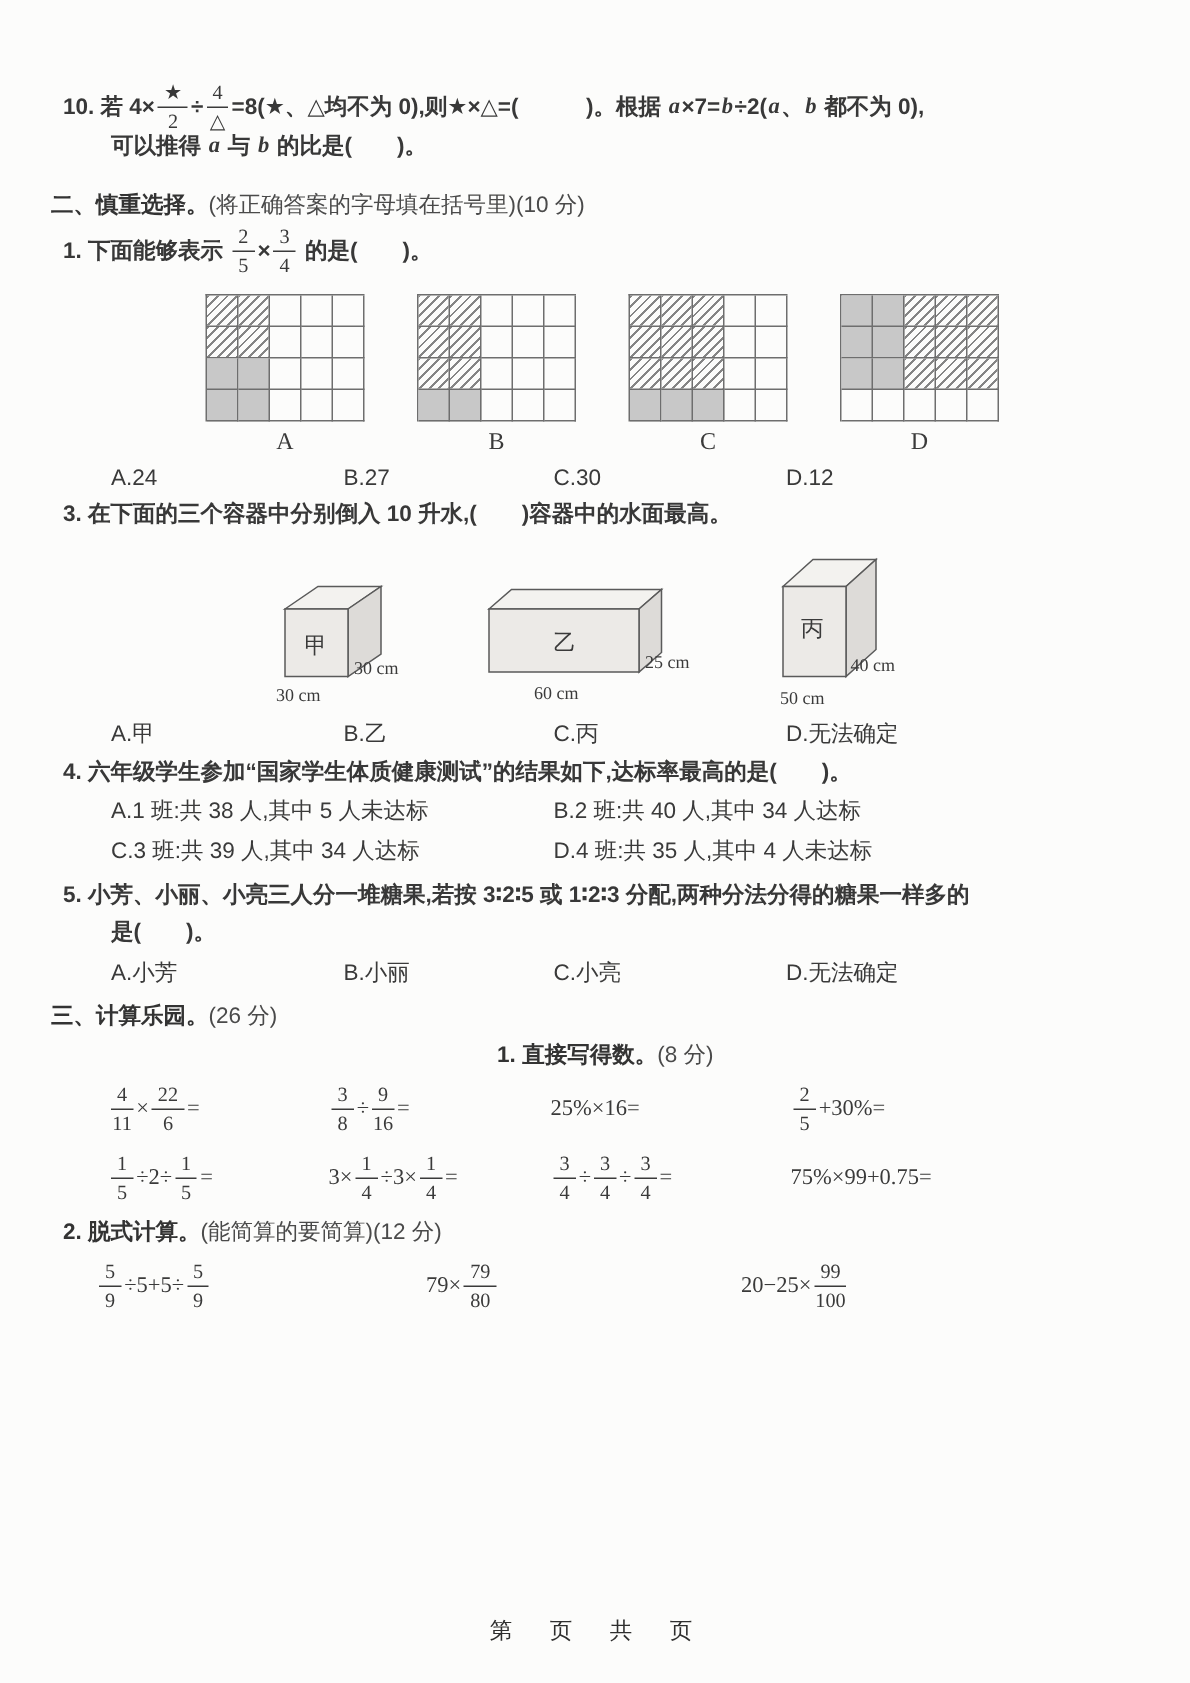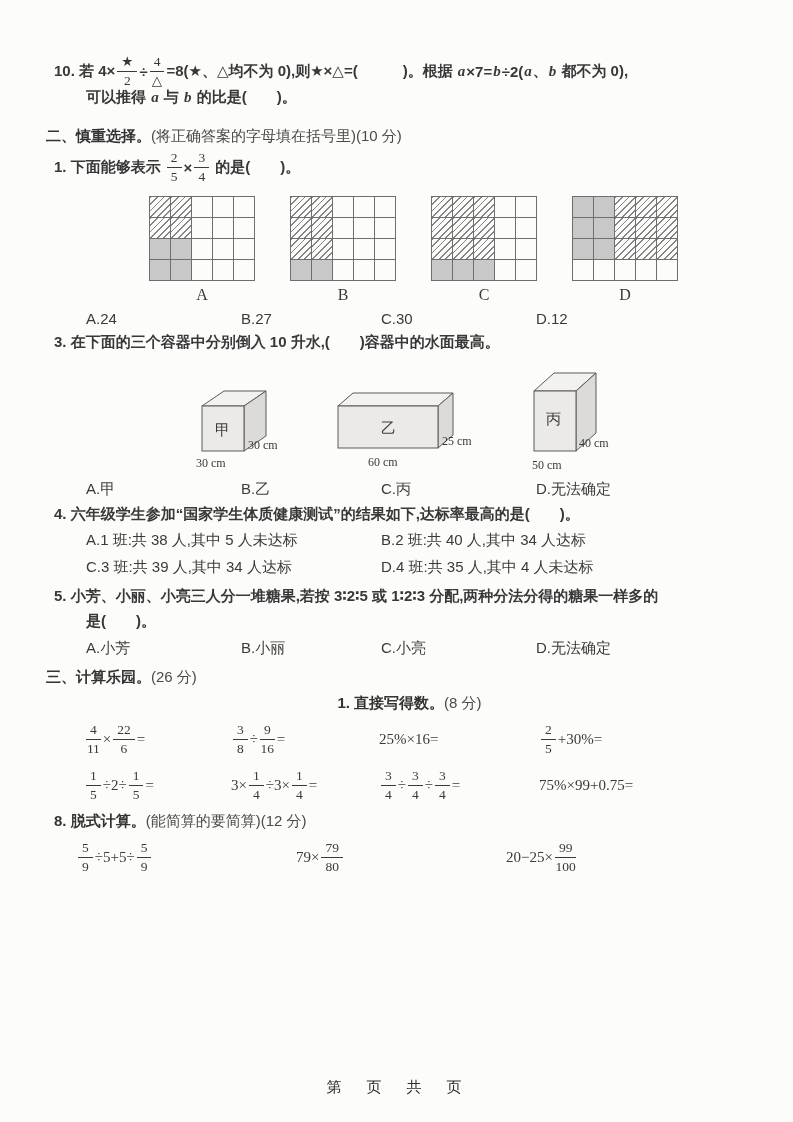--- a/index.html
+++ b/index.html
@@ -1,19 +1,19 @@
 <!DOCTYPE html>
 <html><head>
 <meta charset="utf-8">
 <style>
   html,body{margin:0;padding:0;background:#e9e9e9;}
   .page{
     position:relative;width:793px;height:1122px;margin:0 auto;
     background:#fcfcfb;color:#3a3a3a;box-sizing:border-box;
-    padding:54px 28px 0 46px;
+    padding:54px 28px 0 34px;
     font-family:"Liberation Serif","DejaVu Serif",serif;font-size:15px;
     overflow:hidden;
   }
   
   .stem{font-family:"Liberation Sans","DejaVu Sans",sans-serif;font-weight:600;color:#383838;}
   .sec-title{margin:20px 0 0 0;font-family:"Liberation Sans","DejaVu Sans",sans-serif;}
   .sec-main{font-weight:700;color:#333;}
   .sec-note{font-weight:400;color:#4a4a4a;}
   .ml8{margin-left:8px;}
   .ml40{margin-left:40px;}
@@ -359,21 +359,21 @@
           <span class="den">4</span>
         </span>
         <span class="mt">=</span>
       </div>
     <div class="mexpr">
         <span class="mt">75%×99+0.75=</span>
       </div>
   </div>
 
   <div class="sec-title ml8" style="margin-top:7px;">
-    <span class="sec-main">8. 脱式计算。</span><span class="sec-note">(能简算的要简算)(12 分)</span>
+    <span class="sec-main">2. 脱式计算。</span><span class="sec-note">(能简算的要简算)(12 分)</span>
   </div>
 
   <div class="calc-row3">
     <div class="mexpr">
         <span class="frac">
           <span class="num">5</span>
           <span class="den">9</span>
         </span>
         <span class="mt">÷5+5÷</span>
         <span class="frac">

